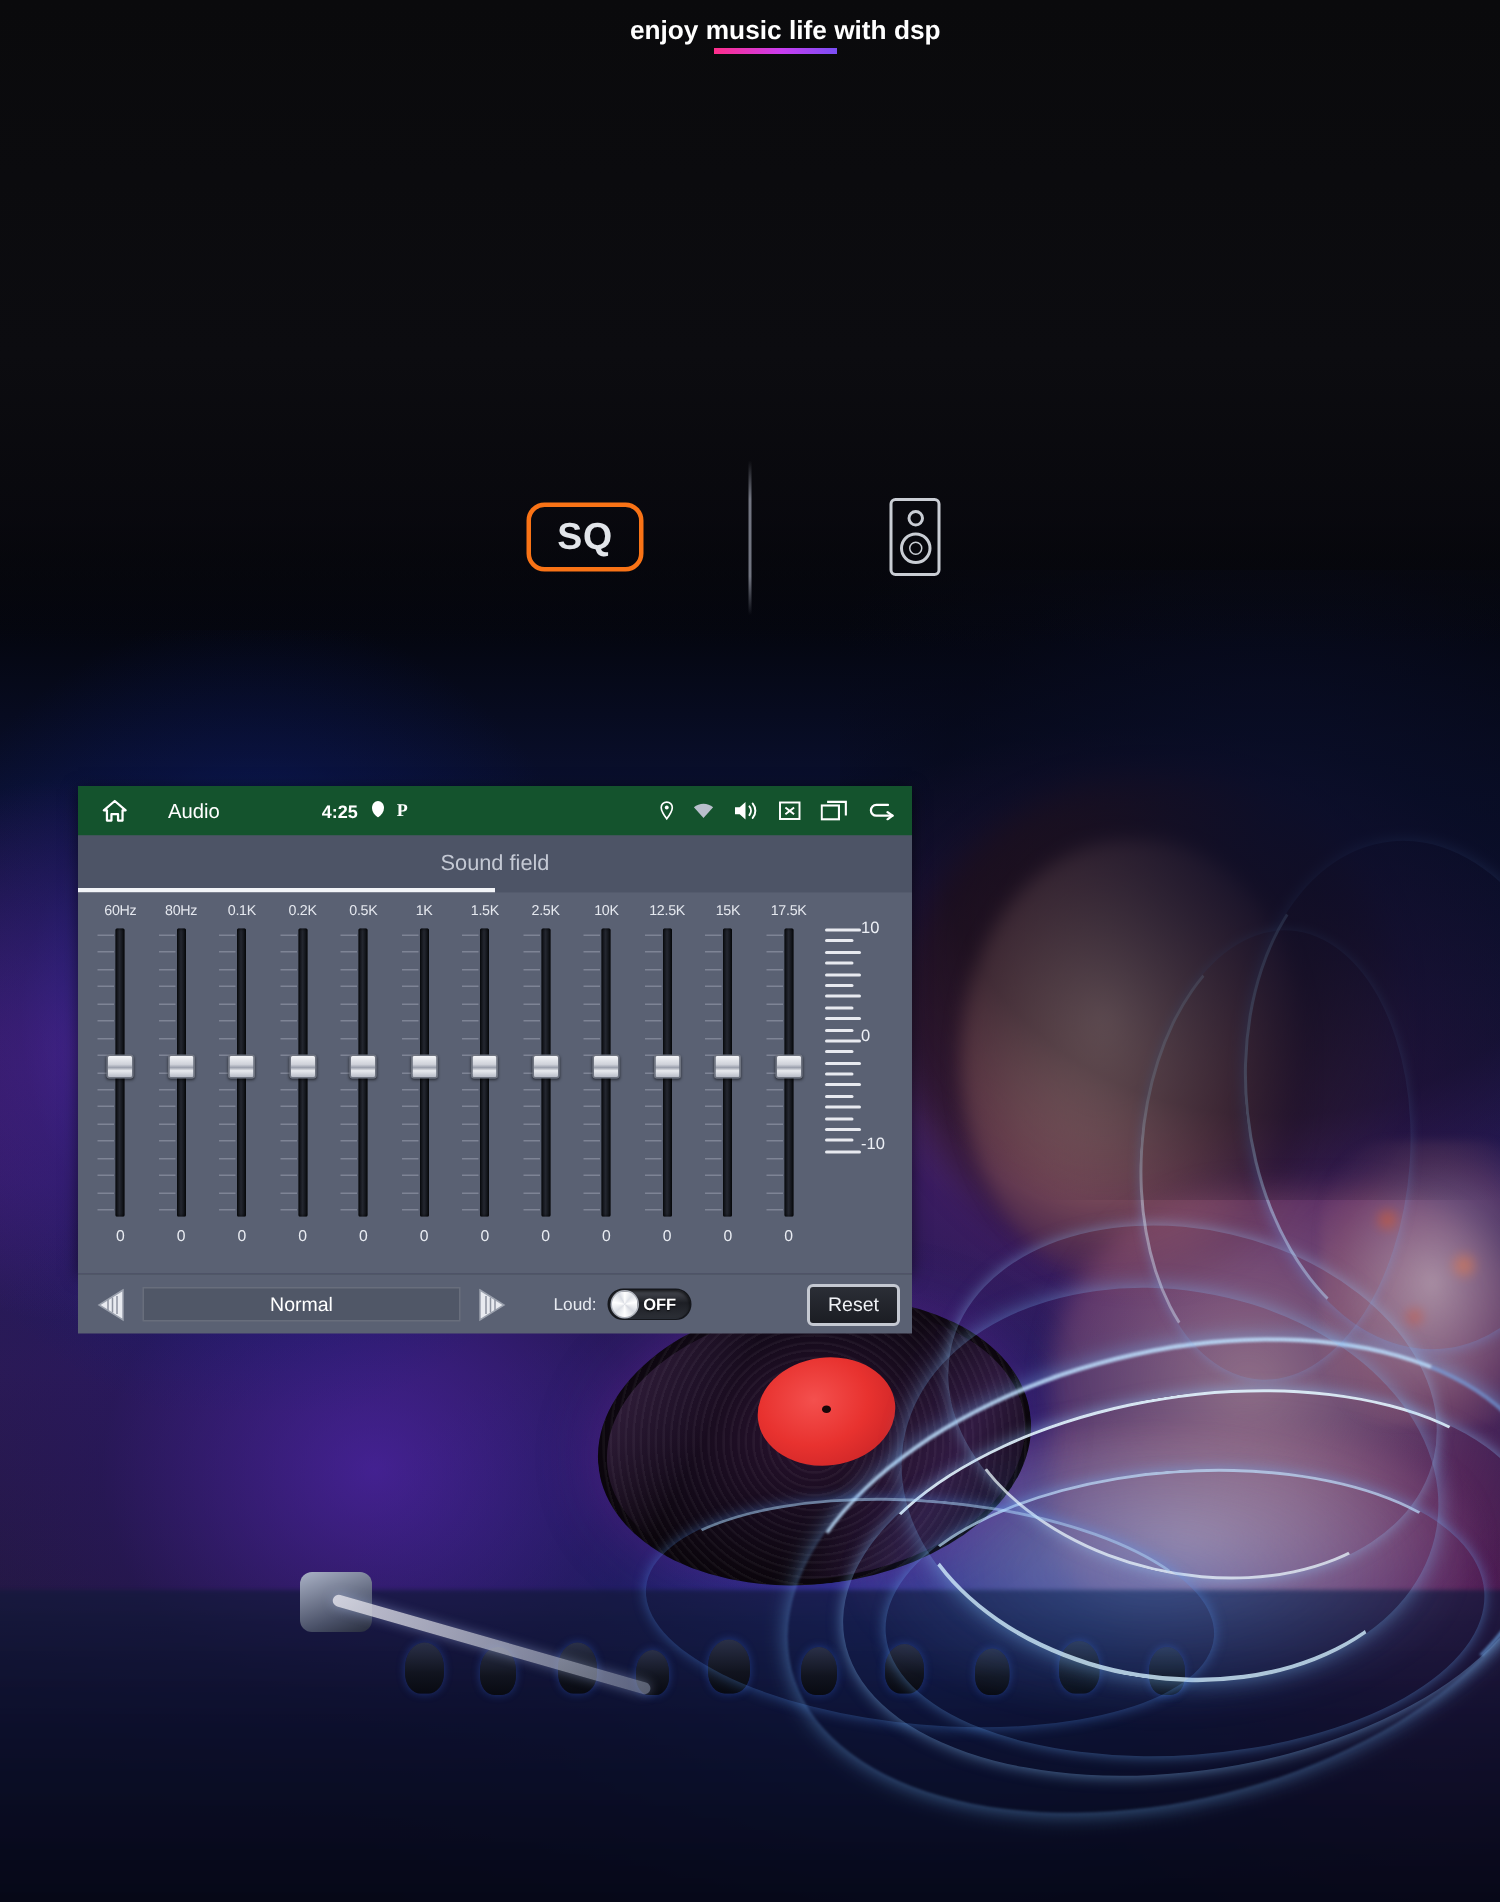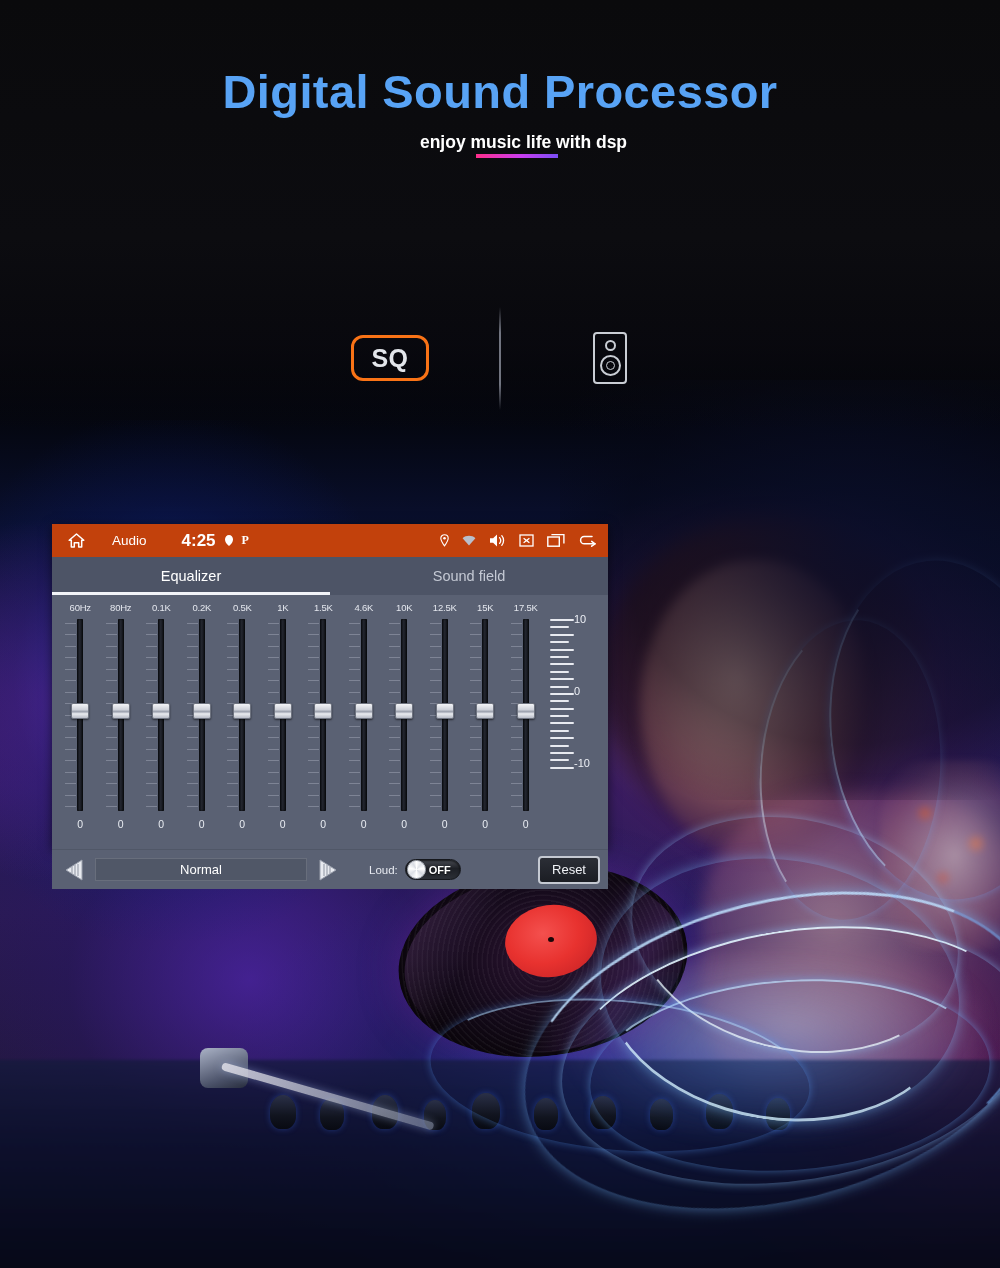--- a/index.html
+++ b/index.html
@@ -228,27 +228,27 @@
     display: flex; align-items: center; justify-content: center; }
   .spk-woofer-in { width: 9px; height: 9px; border: 1.5px solid #c9cdd4; border-radius: 50%; }
 
   
   .eq-panel {
     position: absolute; left: 52px; top: 524px; width: 556px; height: 325px;
     background: #535a6b; z-index: 10;
     box-shadow: 0 2px 10px rgba(0,0,0,.55);
   }
   .statusbar {
-    height: 33px; background: #c2410c; display: flex; align-items: center;
+    height: 33px; background: #14532d; display: flex; align-items: center;
     padding: 0 12px; color: #fff;
   }
   .sb-left { display: flex; align-items: center; gap: 0; }
   .sb-home { width: 24px; display: flex; justify-content: center; }
   .sb-app { font-size: 13.5px; margin-left: 24px; color: #fff; }
-  .sb-time { font-size: 17px; margin-left: 35px; font-weight: 700; }
+  .sb-time { font-size: 12px; margin-left: 68px; font-weight: 700; }
   .sb-dot { margin-left: 9px; display: inline-block; }
   .sb-p { margin-left: 9px; font-size: 12px; font-weight: 700; font-family: "Liberation Serif", serif; }
   .sb-right { margin-left: auto; display: flex; align-items: center; gap: 13px; }
   .sb-icon { display: flex; align-items: center; justify-content: center; }
 
   .tabs { height: 38px; background: #4d5466; display: flex; position: relative; }
   .tab {
     flex: 1; display: flex; align-items: center; justify-content: center;
     font-size: 14.5px; color: #c4c9d4;
   }
@@ -391,21 +391,20 @@
     <div class="streak s5"></div>
     <div class="streak s6"></div>
     <div class="streak s7"></div>
     <div class="streak s8"></div>
 
     <div class="bg-dark-right"></div>
     <div class="bg-top-black"></div>
   </div>
 
   <div class="header">
-    <div class="title-line title-1">Digital  Sound Processor</div>
     <div class="subtitle-wrap">
       <div class="subtitle-2">enjoy music life with dsp</div>
       <div class="accent-bar"></div>
     </div>
   </div>
 
   <div class="badges">
     <div class="badge-cell">
       <div class="sq-box">
         <span>SQ</span>
@@ -474,21 +473,20 @@
         <span class="sb-icon">
           <svg width="18" height="13" viewBox="0 0 18 13">
               <path d="M17 9.8H6.2a3.6 3.6 0 110-7.2H14" fill="none" stroke="#fff" stroke-width="1.5" stroke-linecap="round"></path>
               <path d="M17 9.8l-3.3-2.4M17 9.8l-3.3 2.4" fill="none" stroke="#fff" stroke-width="1.5" stroke-linecap="round"></path>
             </svg>
         </span>
       </div>
     </div>
 
     <div class="tabs">
-      <div class="tab active">Equalizer</div>
       <div class="tab">Sound field</div>
       <div class="tab-underline"></div>
     </div>
 
     <div class="eq-body">
       <div class="bands">
           <div class="band">
             <div class="band-label">60Hz</div>
             <div class="slider">
               <div class="slider-track"></div>
@@ -671,21 +669,21 @@
                 <i></i>
                 <i></i>
                 <i></i>
                 <i></i>
               </div>
               <div class="slider-thumb" style="top: 84px;"></div>
             </div>
             <div class="band-value">0</div>
           </div>
           <div class="band">
-            <div class="band-label">4.6K</div>
+            <div class="band-label">2.5K</div>
             <div class="slider">
               <div class="slider-track"></div>
               <div class="slider-ticks">
                 <i></i>
                 <i></i>
                 <i></i>
                 <i></i>
                 <i></i>
                 <i></i>
                 <i></i>

